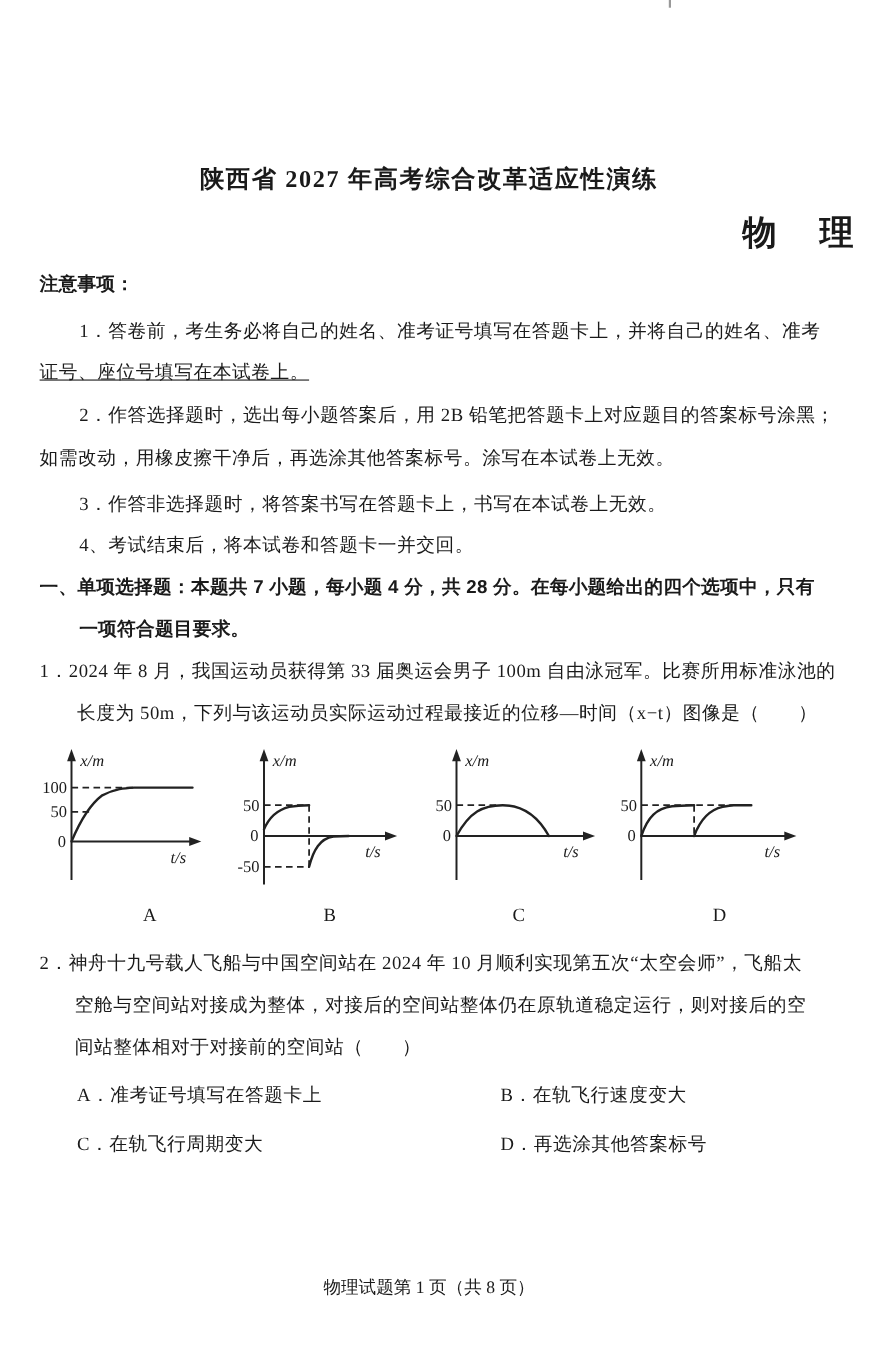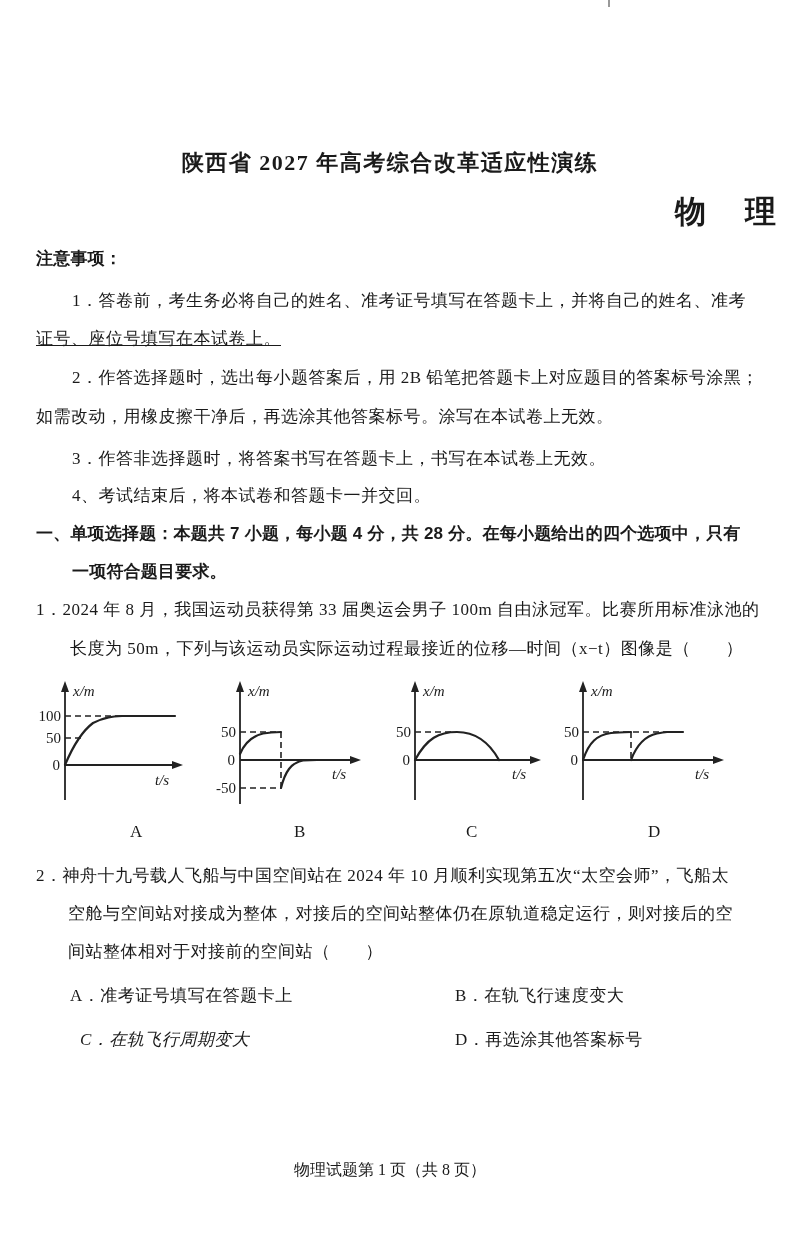--- a/index.html
+++ b/index.html
@@ -110,16 +110,16 @@
 <div class="glabel" style="left:294px;">B</div>
 <div class="glabel" style="left:466px;">C</div>
 <div class="glabel" style="left:648px;">D</div>
 
 <div class="line" style="left:36px; top:864px;">2．神舟十九号载人飞船与中国空间站在 2024 年 10 月顺利实现第五次“太空会师”，飞船太</div>
 <div class="line" style="left:68px; top:902px;">空舱与空间站对接成为整体，对接后的空间站整体仍在原轨道稳定运行，则对接后的空</div>
 <div class="line" style="left:68px; top:940px;">间站整体相对于对接前的空间站（　　）</div>
 
 <div class="line" style="left:70px; top:984px;">A．准考证号填写在答题卡上</div>
 <div class="line" style="left:455px; top:984px;">B．在轨飞行速度变大</div>
-<div class="line" style="left:80px; top:1028px;font-style:italic;">C．在轨飞行周期变大</div>
+<div class="line" style="left:70px; top:1028px;">C．在轨飞行周期变大</div>
 <div class="line" style="left:455px; top:1028px;">D．再选涂其他答案标号</div>
 
 <div class="footer">物理试题第 1 页（共 8 页）</div>
 
 </body></html>

